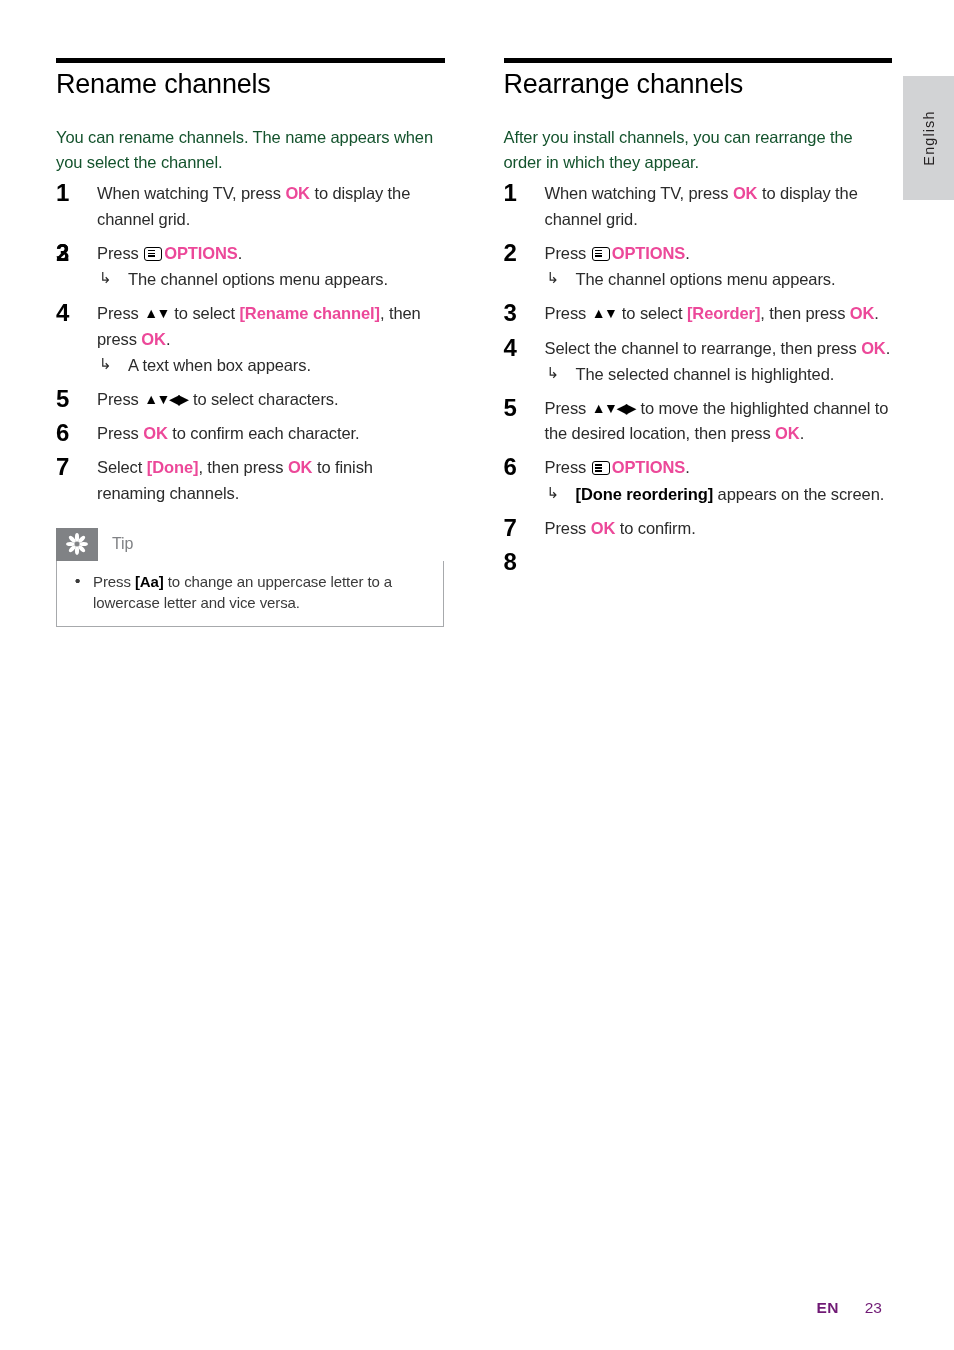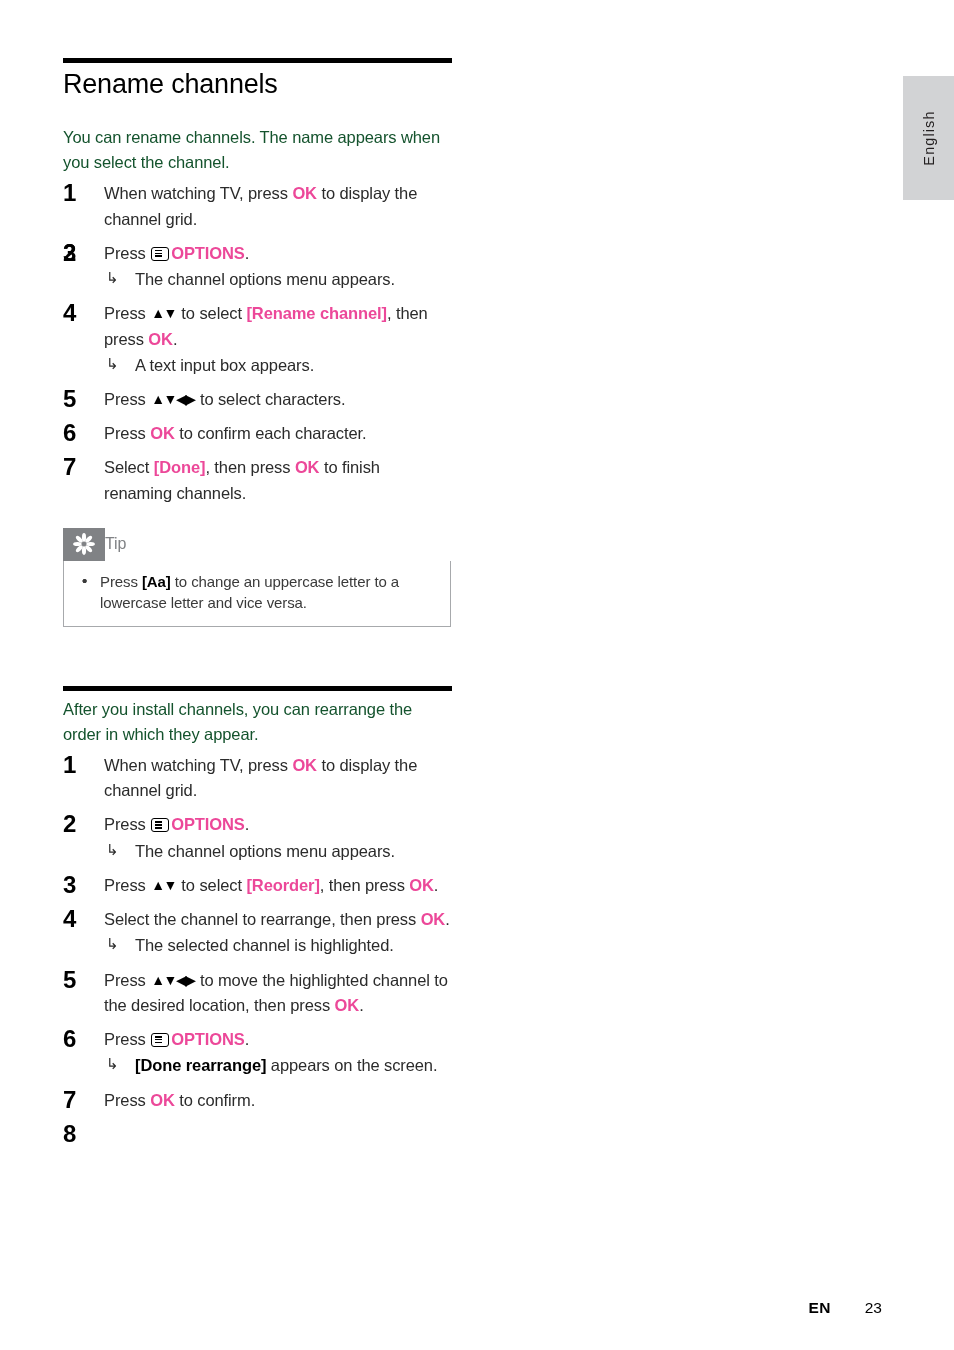--- a/index.html
+++ b/index.html
@@ -39,26 +39,25 @@
   
   .page {
     position: absolute;
     left: 0; top: 0;
     width: 954px;
     height: 1350px;
   }
 
   .columns {
     position: absolute;
-    left: 63px;
+    left: 56px;
     top: 58px;
     width: 836px;
     display: flex;
     gap: 59px;
-    flex-direction: column;
   }
   .col { width: 389px; }
 
   .rule {
     height: 5px;
     background: #000000;
     width: 100%;
     margin: 0 0 6px 0;
   }
 
@@ -178,20 +177,21 @@
     height: 33px;
     background: #808285;
     display: flex;
     align-items: center;
     justify-content: center;
     flex: none;
   }
   .tip-label {
     font-size: 16px;
     color: #808285;
+    padding-left: 14px;
     letter-spacing: -0.1px;
   }
   .tip-body {
     border: 1px solid #a7a9ac;
     border-top: none;
     padding: 9px 12px 11px 12px;
     background: #fff;
   }
   ul.tip-list {
     list-style: none;
@@ -215,24 +215,24 @@
     color: #3a3a3a;
   }
   ul.tip-list li b { color: #000; font-weight: bold; }
 
   
   .footer {
     position: absolute;
     right: 72px;
     bottom: 33px;
     font-size: 15.5px;
-    color: #000000;
+    color: #701a75;
     display: flex;
     align-items: flex-start;
-    gap: 34px;
+    gap: 26px;
   }
   .footer .lang-code { font-weight: bold; letter-spacing: 0.3px; }
   .footer .page-num { font-weight: 400; }
 </style>
 </head>
 <body>
 
 <div class="page">
 
   <div class="lang-tab">
@@ -260,21 +260,21 @@
         <li class="step">
           <span class="step-num">3</span>
           <span class="step-text"><span>Press </span><span class="icon-options"><i></i><i></i><i></i></span><b>OPTIONS</b><span>.</span>
             <span class="sub"><span class="sub-arrow">↳</span><span>The channel options menu appears.</span></span>
           </span>
         </li>
 
         <li class="step">
           <span class="step-num">4</span>
           <span class="step-text"><span>Press </span><span class="nav-arrows">▲▼</span><span> to select </span><b>[Rename channel]</b><span>, then press </span><b>OK</b><span>.</span>
-            <span class="sub"><span class="sub-arrow">↳</span><span>A text input box appears.</span></span>
+            <span class="sub"><span class="sub-arrow">↳</span><span>A text when box appears.</span></span>
           </span>
         </li>
 
         <li class="step">
           <span class="step-num">5</span>
           <span class="step-text"><span>Press </span><span class="nav-arrows">▲▼◀▶</span><span> to select characters.</span></span>
         </li>
 
         <li class="step">
           <span class="step-num">6</span>
@@ -314,20 +314,21 @@
             <li>
               <span class="bullet">•</span><span>Press </span><b>[Aa]</b><span> to change an uppercase letter to a lowercase letter and vice versa.</span>
             </li>
           </ul>
         </div>
       </div>
     </div>
 
     <div class="col">
       <div class="rule"></div>
+      <h1 class="section-title">Rearrange channels</h1>
       <p class="intro">After you install channels, you can rearrange the order in which they appear.</p>
 
       <ol class="steps">
 
         <li class="step">
           <span class="step-num">1</span>
           <span class="step-text"><span>When watching TV, press </span><b>OK</b><span> to display the channel grid.</span></span>
         </li>
 
         <li class="step">
@@ -350,21 +351,21 @@
         </li>
 
         <li class="step">
           <span class="step-num">5</span>
           <span class="step-text"><span>Press </span><span class="nav-arrows">▲▼◀▶</span><span> to move the highlighted channel to the desired location, then press </span><b>OK</b><span>.</span></span>
         </li>
 
         <li class="step">
           <span class="step-num">6</span>
           <span class="step-text"><span>Press </span><span class="icon-options"><i></i><i></i><i></i></span><b>OPTIONS</b><span>.</span>
-            <span class="sub"><span class="sub-arrow">↳</span><b>[Done rearrange]</b><span> appears on the screen.</span></span>
+            <span class="sub"><span class="sub-arrow">↳</span><b>[Done reordering]</b><span> appears on the screen.</span></span>
           </span>
         </li>
 
         <li class="step">
           <span class="step-num">7</span>
           <span class="step-text"><span>Press </span><b>OK</b><span> to confirm.</span></span>
         </li>
 
         <li class="step">
           <span class="step-num">8</span>

